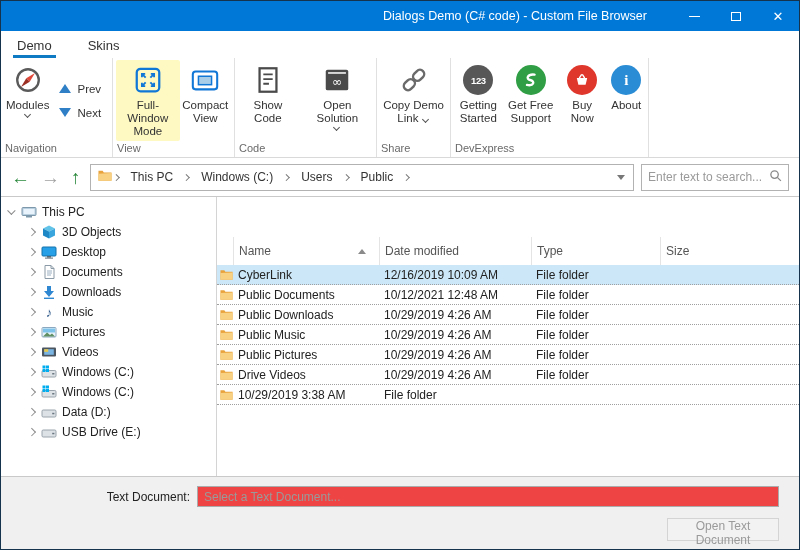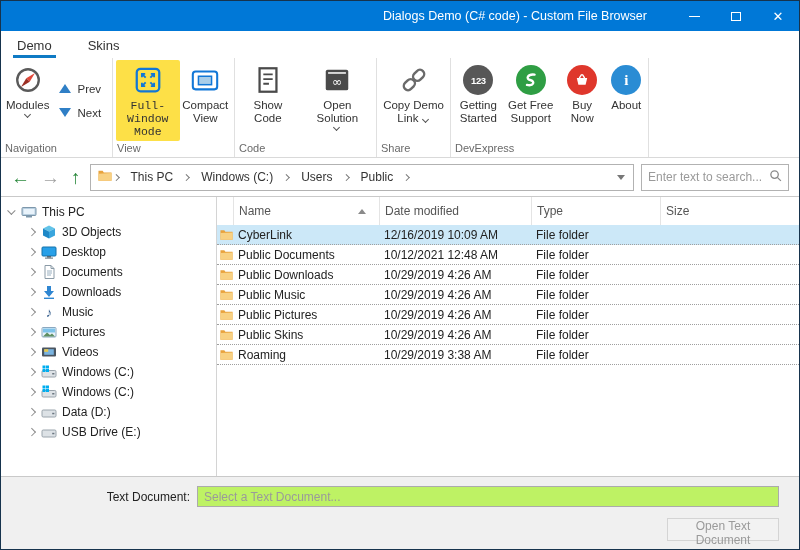--- a/index.html
+++ b/index.html
@@ -22,21 +22,21 @@
   .tab { padding:4px 4px 5px; margin-right:28px; font-size:13px; color:#333; }
   .tab.active { border-bottom:3px solid #0f7ac4; padding-bottom:2px; }
   
   .ribbon { height:100px; display:flex; background:#fff; border-bottom:1px solid #d9d9d9; flex:0 0 auto; }
   .rgroup { display:flex; flex-direction:column; border-right:1px solid #e0e0e0; }
   .g-items { flex:1; display:flex; align-items:stretch; padding:2px 3px 0; }
   .g-label { text-align:left; font-size:11px; color:#6a6a6a; padding:1px 4px 3px; }
   .rbtn { display:flex; flex-direction:column; align-items:center; padding:4px 2px 2px; border-radius:2px; }
   .rbtn .ric { height:32px; display:flex; align-items:center; justify-content:center; }
   .rbtn .rlb { font-size:11.5px; line-height:13px; text-align:center; color:#333; margin-top:3px; }
-  .rbtn.sel { background:#fde047;font-family:Liberation Mono, monospace; }
+  .rbtn.sel { background:#fef9c3; }
   .chev { display:inline-block; width:8px; height:5px; position:relative; }
   .chev::before { content:""; position:absolute; left:1px; top:0; width:4px; height:4px;
     border-right:1.4px solid #555; border-bottom:1.4px solid #555; transform:rotate(45deg); }
   .smallbtns { display:flex; flex-direction:column; justify-content:center; gap:8px; padding:0 4px; }
   .sbtn { display:flex; align-items:center; gap:6px; font-size:11.5px; color:#333; padding:2px 4px; }
   .tri-up { width:0; height:0; border-left:6px solid transparent; border-right:6px solid transparent; border-bottom:9px solid #2f7fc6; }
   .tri-dn { width:0; height:0; border-left:6px solid transparent; border-right:6px solid transparent; border-top:9px solid #2f7fc6; }
   .badge { width:30px; height:30px; border-radius:50%; display:flex; align-items:center; justify-content:center; color:#fff; }
   .badge.b123 { background:#575757; font-size:9.5px; font-weight:bold; letter-spacing:-0.5px; }
   .badge.bsup { background:#2f9e44; }
@@ -62,35 +62,35 @@
   .titem { height:20px; display:flex; align-items:center; gap:5px; padding-left:6px; }
   .titem.child { padding-left:26px; }
   .tchev { width:9px; height:9px; position:relative; flex:0 0 auto; }
   .tchev.r::before { content:""; position:absolute; top:1.5px; left:1.5px; width:4.5px; height:4.5px;
     border-top:1.4px solid #8a8a8a; border-right:1.4px solid #8a8a8a; transform:rotate(45deg); }
   .tchev.d::before { content:""; position:absolute; top:0; left:2px; width:4.5px; height:4.5px;
     border-top:1.4px solid #8a8a8a; border-right:1.4px solid #8a8a8a; transform:rotate(135deg); }
   .ticon { width:16px; height:16px; display:flex; align-items:center; justify-content:center; flex:0 0 auto; }
   .tlabel { color:#222; }
   
-  .filelist { flex:1; display:flex; flex-direction:column; min-width:0; }
+  .filelist { flex:1; display:flex; flex-direction:column; min-width:0;margin-top:40px; }
   .lheader { display:grid; grid-template-columns:16px 146px 152px 129px 1fr; height:28px; align-items:center; color:#555; }
   .hcell { height:100%; display:flex; align-items:center; padding:0 5px; border-left:1px solid #e4e4e4; }
   .hcell:first-child { border-left:none; }
   .sortarrow { margin-left:auto; width:0; height:0; border-left:4.5px solid transparent; border-right:4.5px solid transparent; border-bottom:5.5px solid #8a8a8a; margin-right:8px; }
   .lrow { display:grid; grid-template-columns:16px 146px 152px 129px 1fr; height:20px; align-items:center; border-bottom:1px dotted #9f9f9f; }
   .lrow:first-of-type { border-top:1px dotted #9f9f9f; }
   .lrow.selected { background:#cce8f8; }
   .lcell { padding:0 5px; white-space:nowrap; overflow:hidden; color:#222; }
   .lcell.icon { padding:0 0 0 3px; display:flex; align-items:center; }
   
   .bottombar { height:73px; background:#f0f0f0; border-top:1px solid #c9c9c9; flex:0 0 auto; }
   .tb-row { display:flex; align-items:center; padding:9px 20px 0 0; }
   .tb-row label { width:196px; text-align:right; padding-right:7px; color:#222; }
-  .tb-row input { flex:1; height:21px; border:1px solid #ababab; padding:0 6px; font-size:12px; font-family:"Liberation Sans", sans-serif; color:#333; background:#bef264; outline:none; }
+  .tb-row input { flex:1; height:21px; border:1px solid #ababab; padding:0 6px; font-size:12px; font-family:"Liberation Sans", sans-serif; color:#333; background:#ef4444; outline:none; }
   .tb-row input::placeholder { color:#9a9a9a; }
   .btn-row { display:flex; justify-content:flex-end; padding:11px 20px 0 0; }
   .open-btn { width:112px; height:23px; background:#f2f2f2; border:1px solid #d4d4d4; color:#9a9a9a; font-size:12px; font-family:"Liberation Sans", sans-serif; }
 </style>
 </head>
 <body>
 
 <div class="window">
 
   <div class="titlebar">
@@ -501,33 +501,32 @@
         <div class="lcell">File folder</div>
         <div class="lcell"></div>
       </div>
       <div class="lrow">
         <div class="lcell icon">
             <svg width="13" height="12" viewBox="0 0 15 13">
               <path d="M0.5 1 h4.5 l1.2 1.8 H14.5 V12 H0.5 z" fill="#e8a33d"></path>
               <path d="M0.5 4.3 L14.5 3.6 V12 H0.5 z" fill="#f8d183"></path>
             </svg>
           </div>
-        <div class="lcell">Public Skins</div>
+        <div class="lcell">Drive Videos</div>
         <div class="lcell">10/29/2019 4:26 AM</div>
         <div class="lcell">File folder</div>
         <div class="lcell"></div>
       </div>
       <div class="lrow">
         <div class="lcell icon">
             <svg width="13" height="12" viewBox="0 0 15 13">
               <path d="M0.5 1 h4.5 l1.2 1.8 H14.5 V12 H0.5 z" fill="#e8a33d"></path>
               <path d="M0.5 4.3 L14.5 3.6 V12 H0.5 z" fill="#f8d183"></path>
             </svg>
           </div>
-        <div class="lcell">Roaming</div>
         <div class="lcell">10/29/2019 3:38 AM</div>
         <div class="lcell">File folder</div>
         <div class="lcell"></div>
       </div>
     </div>
   </div>
 
   <div class="bottombar">
     <div class="tb-row">
       <label>Text Document:</label>

